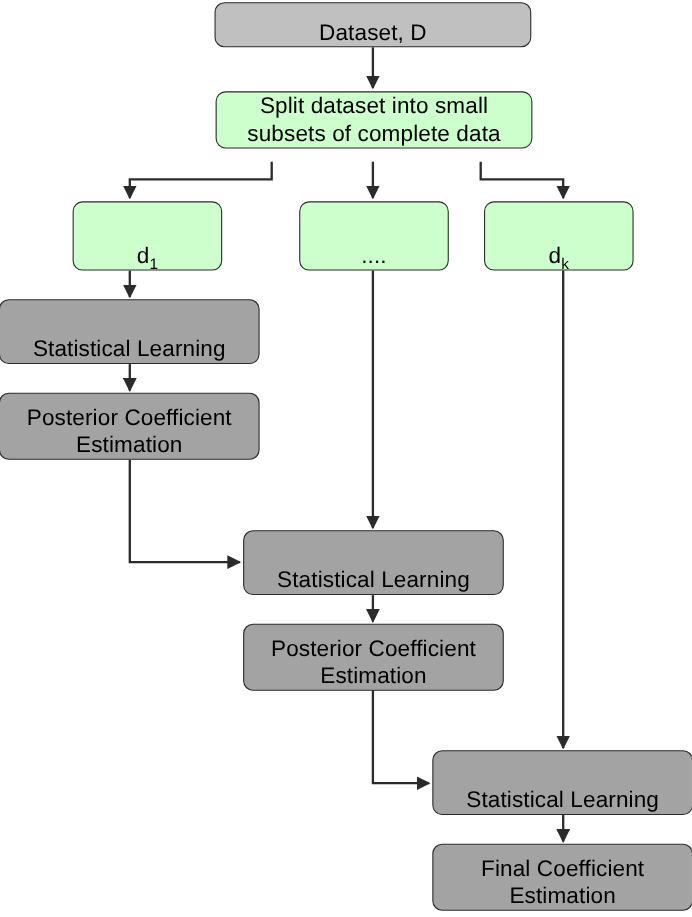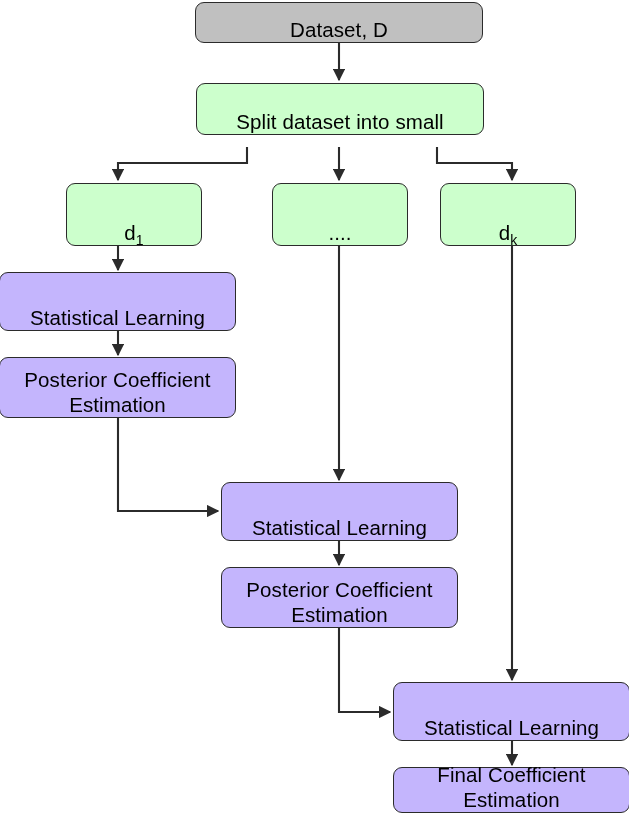--- a/index.html
+++ b/index.html
@@ -33,21 +33,21 @@
     justify-content: center;
     text-align: center;
     color: #000000;
     font-size: 20.5px;
     line-height: 25px;
     letter-spacing: 0.1px;
     padding: 0 6px;
   }
   .node-grey  { background: #c0c0c0; }
   .node-green { background: #ccffcc; }
-  .node-blue  { background: #c4b5fd; }
+  .node-blue  { background: #a3a3a3; }
 
   .node .label { display: block; }
   .sub { font-size: 14px; vertical-align: sub; line-height: 0; }
 </style>
 </head>
 <body>
 
 <div id="canvas">
 
   <svg id="edges" viewBox="0 0 629 834" width="629" height="834" xmlns="http://www.w3.org/2000/svg">
@@ -84,20 +84,21 @@
     </g>
   </svg>
 
   <div class="node node-grey" style="left:195px; top:2px; width:288px; height:41px;">
     <span class="label">Dataset, D</span>
   </div>
 
   <div class="node node-green" style="left:186px; top:83px; width:288px; height:52px;margin-left:10px;">
     <span class="label">
       <span>Split dataset into small</span><br>
+      <span>subsets of complete data</span>
     </span>
   </div>
 
   <div class="node node-green" style="left:50px; top:183px; width:136px; height:63px;margin-left:16px;">
     <span class="label"><span>d</span><span class="sub">1</span></span>
   </div>
 
   <div class="node node-green" style="left:272px; top:183px; width:136px; height:63px;">
     <span class="label">....</span>
   </div>
@@ -125,20 +126,20 @@
     <span class="label">
       <span>Posterior Coefficient</span><br>
       <span>Estimation</span>
     </span>
   </div>
 
   <div class="node node-blue" style="left:393px; top:682px; width:237px; height:59px;">
     <span class="label">Statistical Learning</span>
   </div>
 
-  <div class="node node-blue" style="left:393px; top:767px; width:237px; height:46px;">
+  <div class="node node-blue" style="left:393px; top:767px; width:237px; height:61px;">
     <span class="label">
       <span>Final Coefficient</span><br>
       <span>Estimation</span>
     </span>
   </div>
 
 </div>
 
 </body></html>

